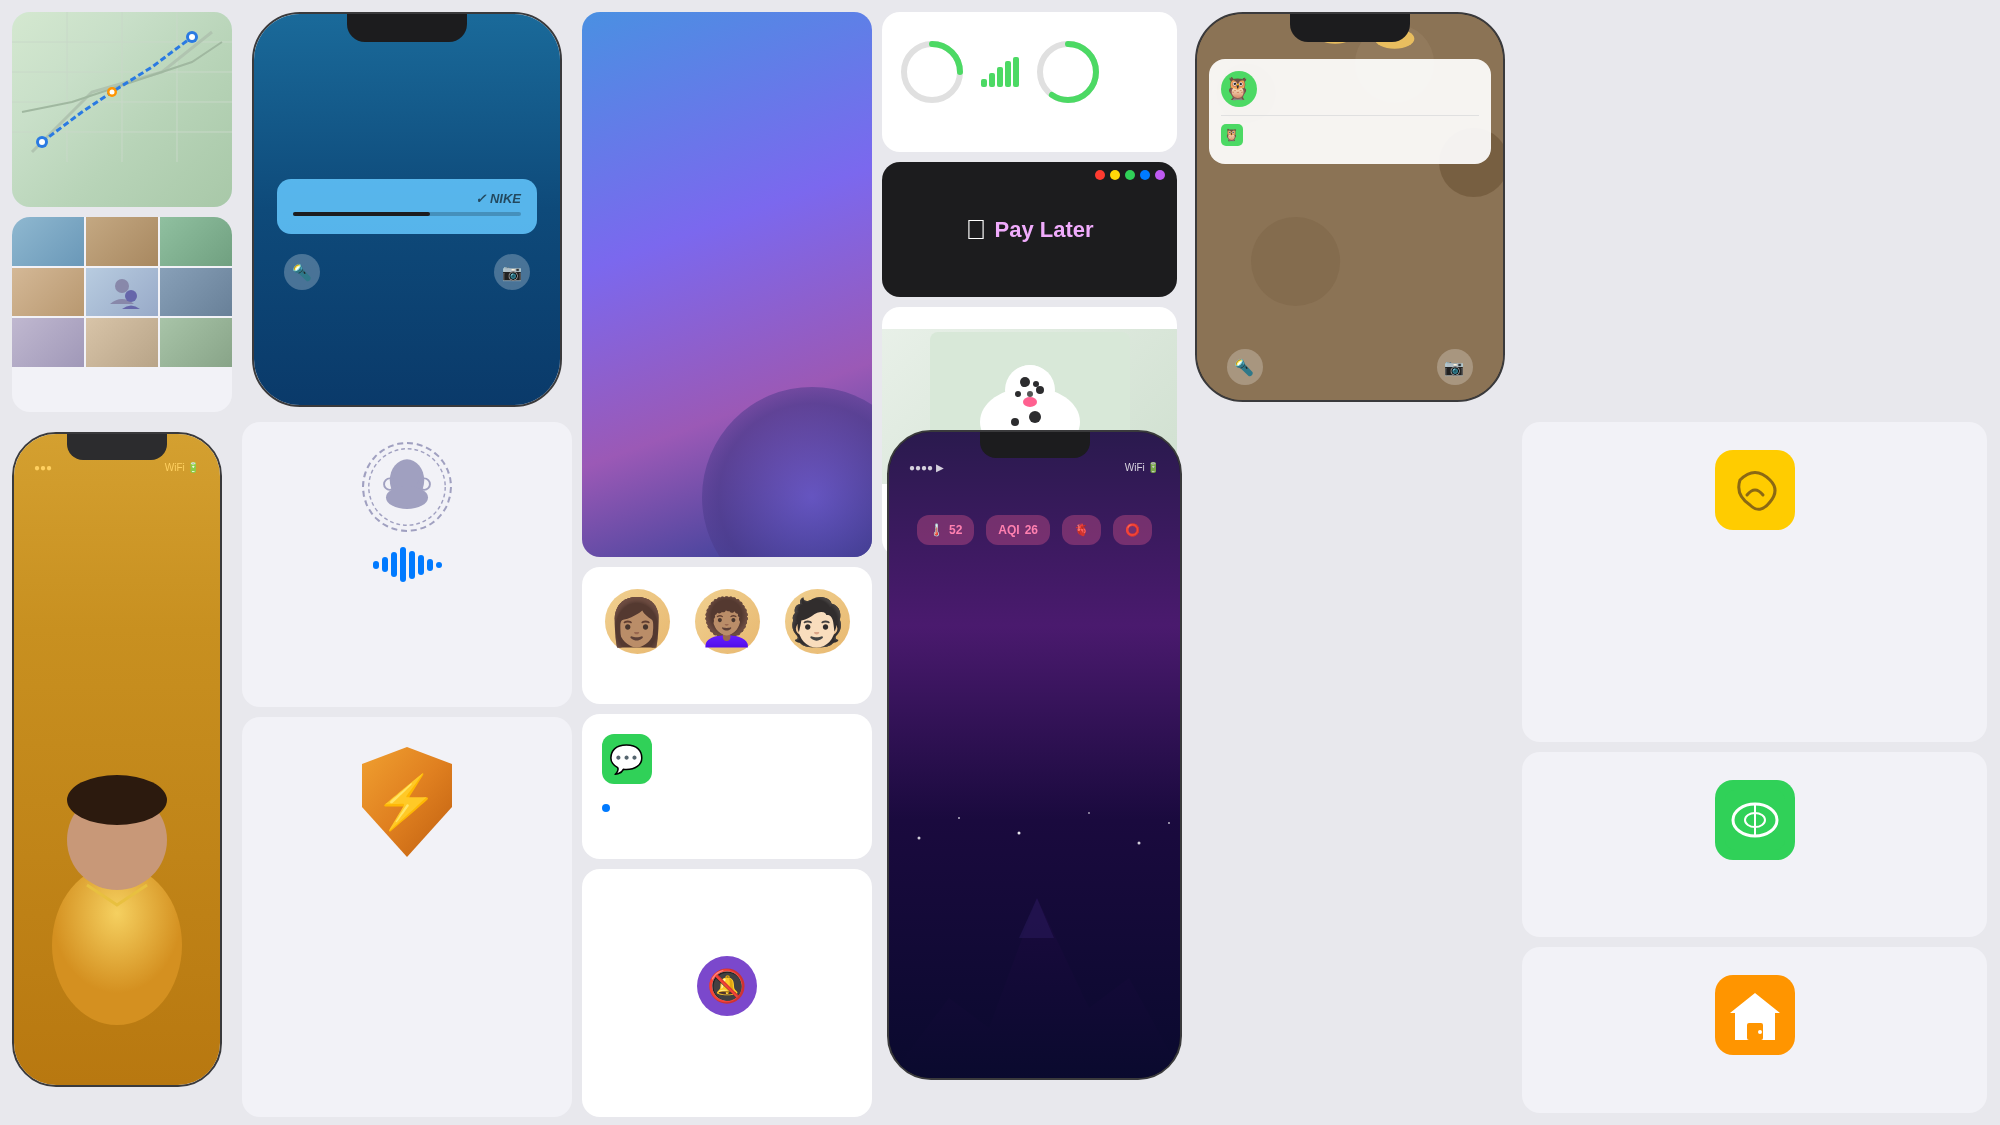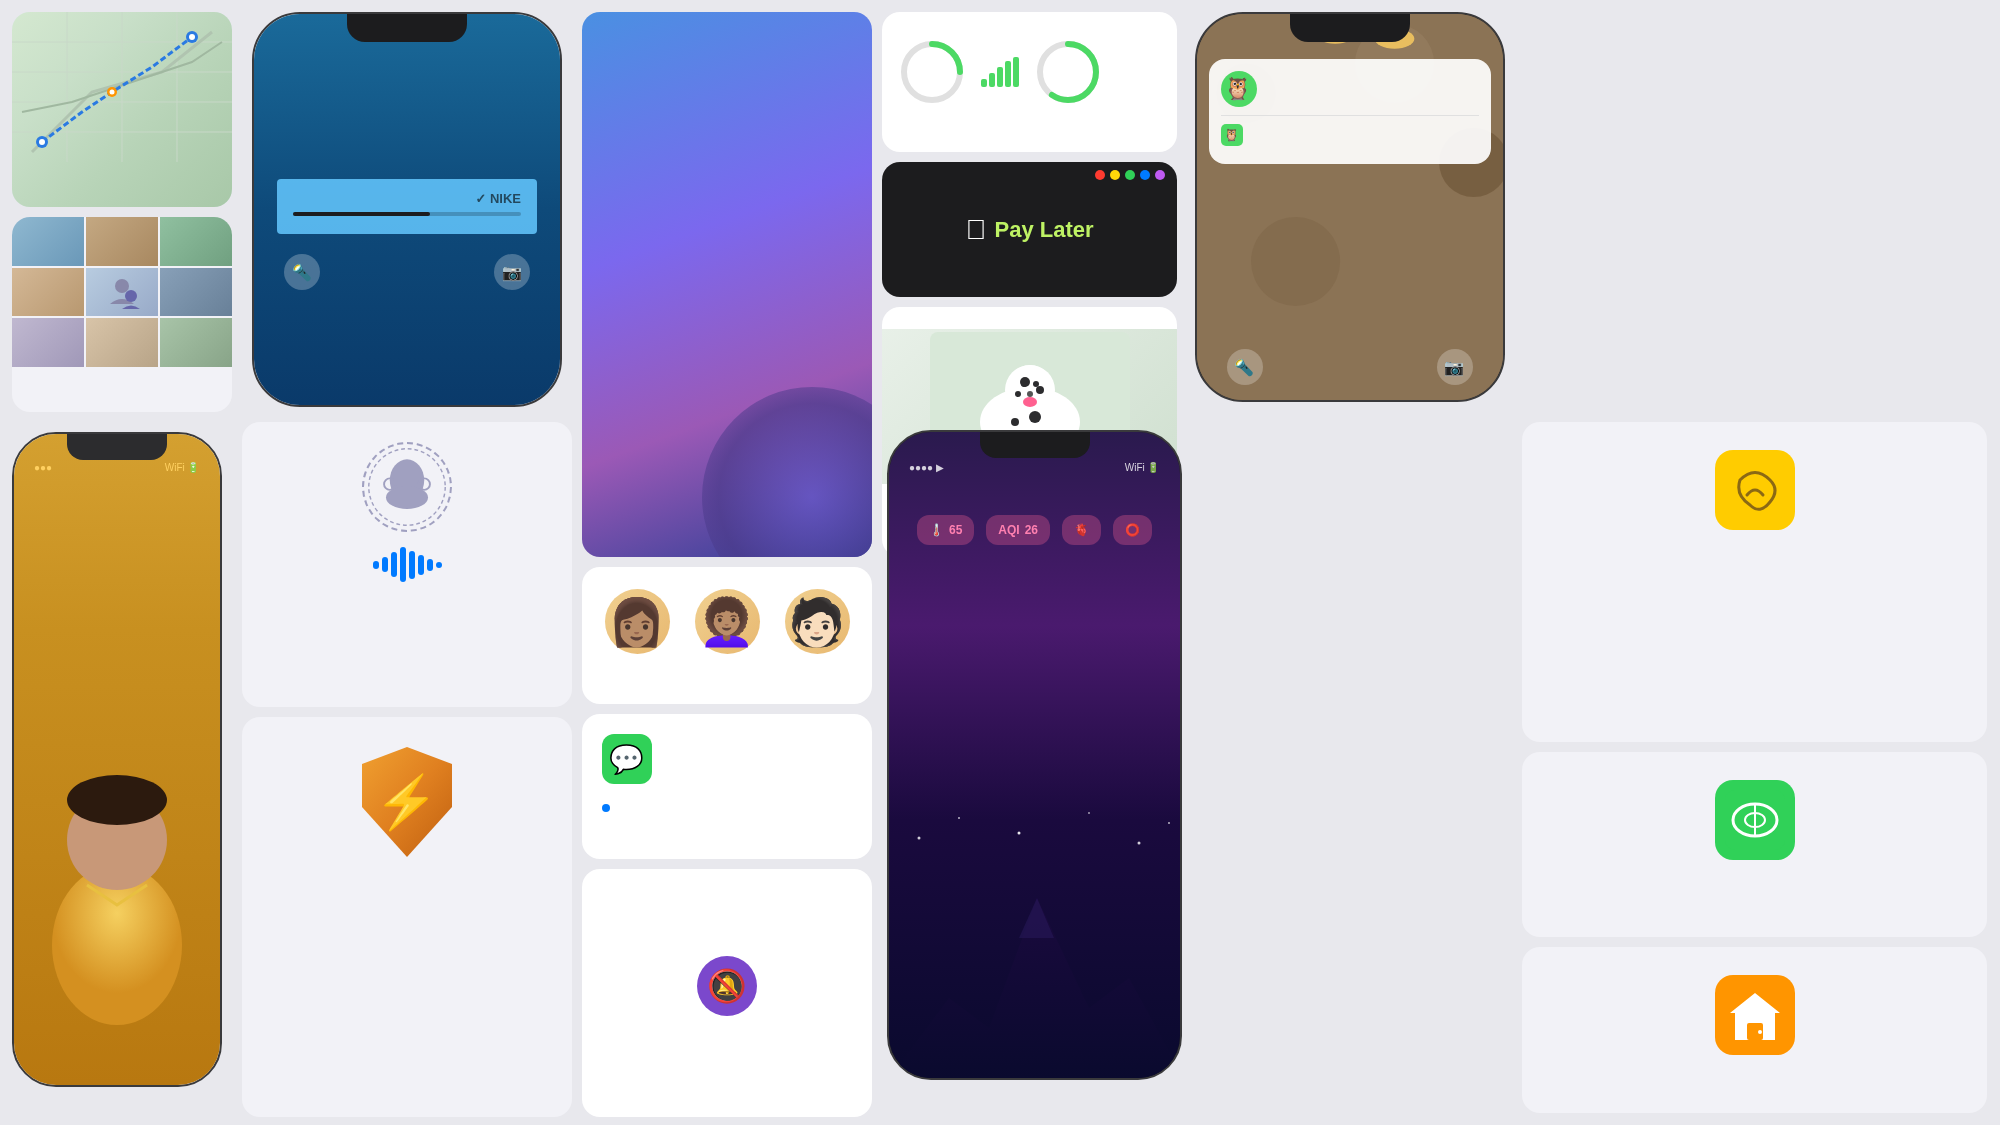--- a/index.html
+++ b/index.html
@@ -239,21 +239,21 @@
       align-items: center;
       gap: 8px;
     }
     .apple-symbol {
       font-size: 28px;
       color: white;
     }
     .pay-later-text {
       font-size: 22px;
       font-weight: 600;
-      color: #bef264;
+      color: #f0abfc;
       text-align: center;
     }
 
     
     #card-lift-subject {
       left: 882px; top: 307px;
       width: 295px; height: 250px;
       background: white;
     }
     .lift-title {
@@ -747,21 +747,21 @@
     <div class="photo-cell" style="background: linear-gradient(135deg, #d8c4a8, #b8a488);"></div>
     <div class="photo-cell" style="background: linear-gradient(135deg, #a8c4a8, #88a488);"></div>
   </div>
   <div class="card-label"></div>
 </div>
 
 <div class="feature-card" id="card-live-activities">
   <div class="phone-frame">
     <div class="phone-screen">
       <div class="phone-notch"></div>
-      <div style="margin-top: 50px; width: 85%; background: rgba(100,200,255,0.85); border-radius: 4px; padding: 18px 16px; position: relative;">
+      <div style="margin-top: 50px; width: 85%; background: rgba(100,200,255,0.85); border-radius: 14px; padding: 18px 16px; position: relative; font-style: italic;">
         <span class="nike-logo" style="position:absolute;top:12px;right:16px;font-size:13px;font-weight:900;color:rgba(0,0,0,0.6);">✓ NIKE</span>
         <div class="activity-stats">
           <div>
             <div class="stat-value"></div>
             <div class="stat-label"></div>
           </div>
           <div>
             <div class="stat-value"></div>
             <div class="stat-label"></div>
           </div>
@@ -1048,21 +1048,21 @@
       <div class="phone-status-4">
         <span>●●●● ▶</span>
         <span>WiFi 🔋</span>
       </div>
       <div class="lock-date"></div>
       <div class="lock-time"></div>
 
       <div class="widgets-row">
         <div class="widget-chip">
           <span>🌡️</span>
-          <span>65</span>
+          <span>52</span>
         </div>
         <div class="widget-chip">
           <span>AQI</span>
           <span>26</span>
         </div>
         <div class="widget-chip">
           <span>🫀</span>
         </div>
         <div class="widget-chip">
           <span>⭕</span>

